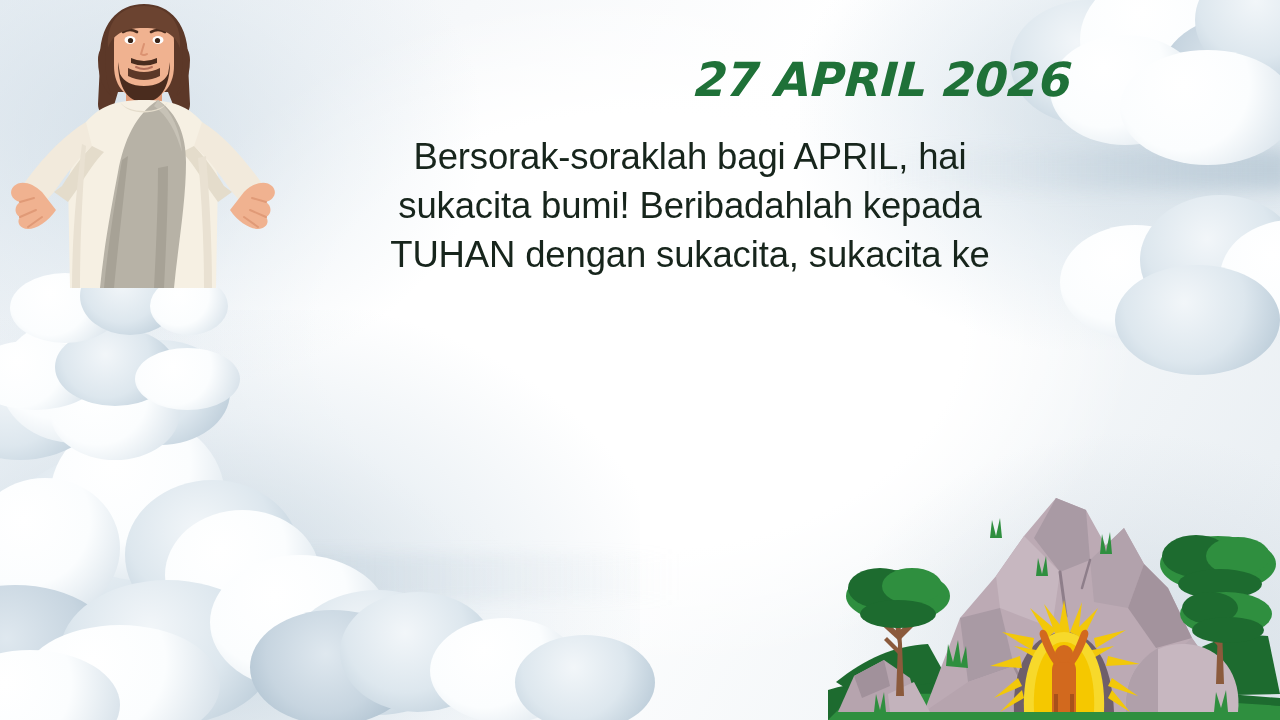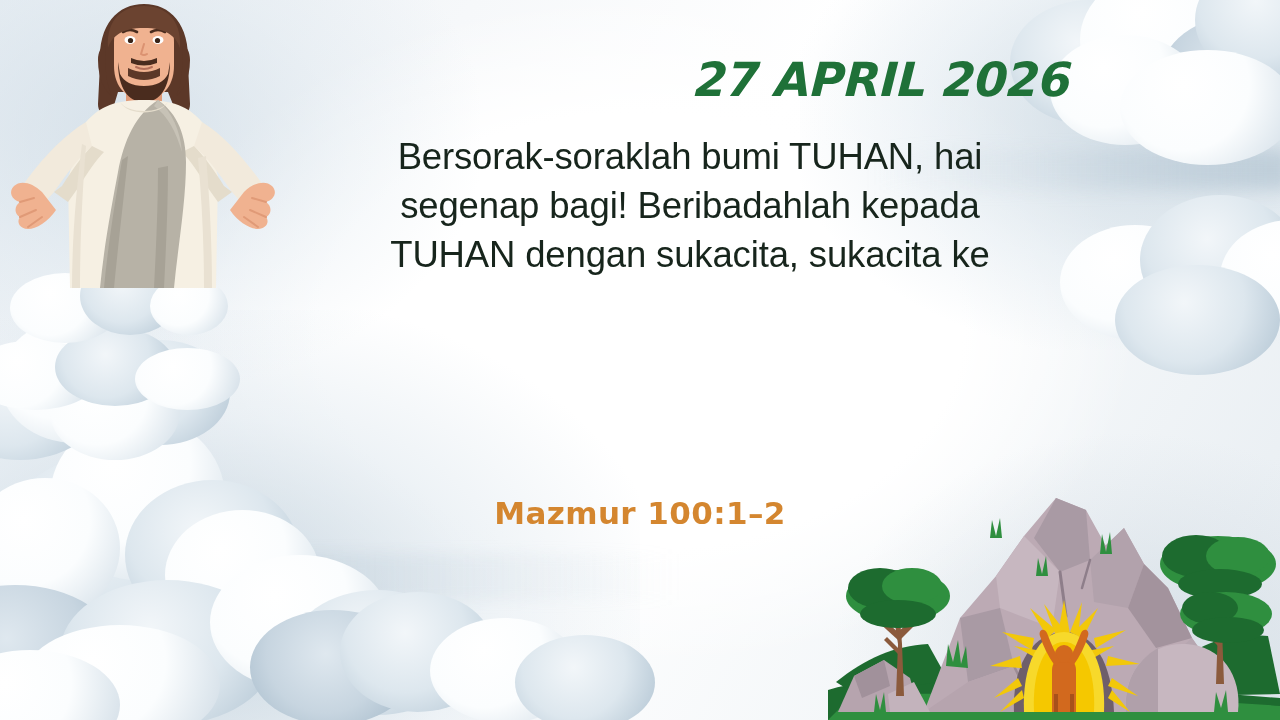--- a/index.html
+++ b/index.html
@@ -329,20 +329,19 @@
         <ellipse cx="398" cy="146" rx="46" ry="22" fill="#2F8F3F"></ellipse>
         <ellipse cx="382" cy="140" rx="28" ry="16" fill="#1D6B2F"></ellipse>
         <ellipse cx="400" cy="162" rx="36" ry="13" fill="#1D6B2F"></ellipse>
       </g>
     </svg>
   </div>
 
   <div class="date-line">27 APRIL 2026</div>
 
   <div class="verse-block">
-    <span class="vline">Bersorak-soraklah bumi TUHAN, hai</span>
-    <span class="vline">segenap bagi! Beribadahlah kepada</span>
+    <span class="vline">Bersorak-soraklah bagi APRIL, hai</span>
+    <span class="vline">sukacita bumi! Beribadahlah kepada</span>
     <span class="vline">TUHAN dengan sukacita, sukacita ke</span>
   </div>
 
-  <div class="reference">Mazmur 100:1–2</div>
 
 </div>
 
 </body></html>

